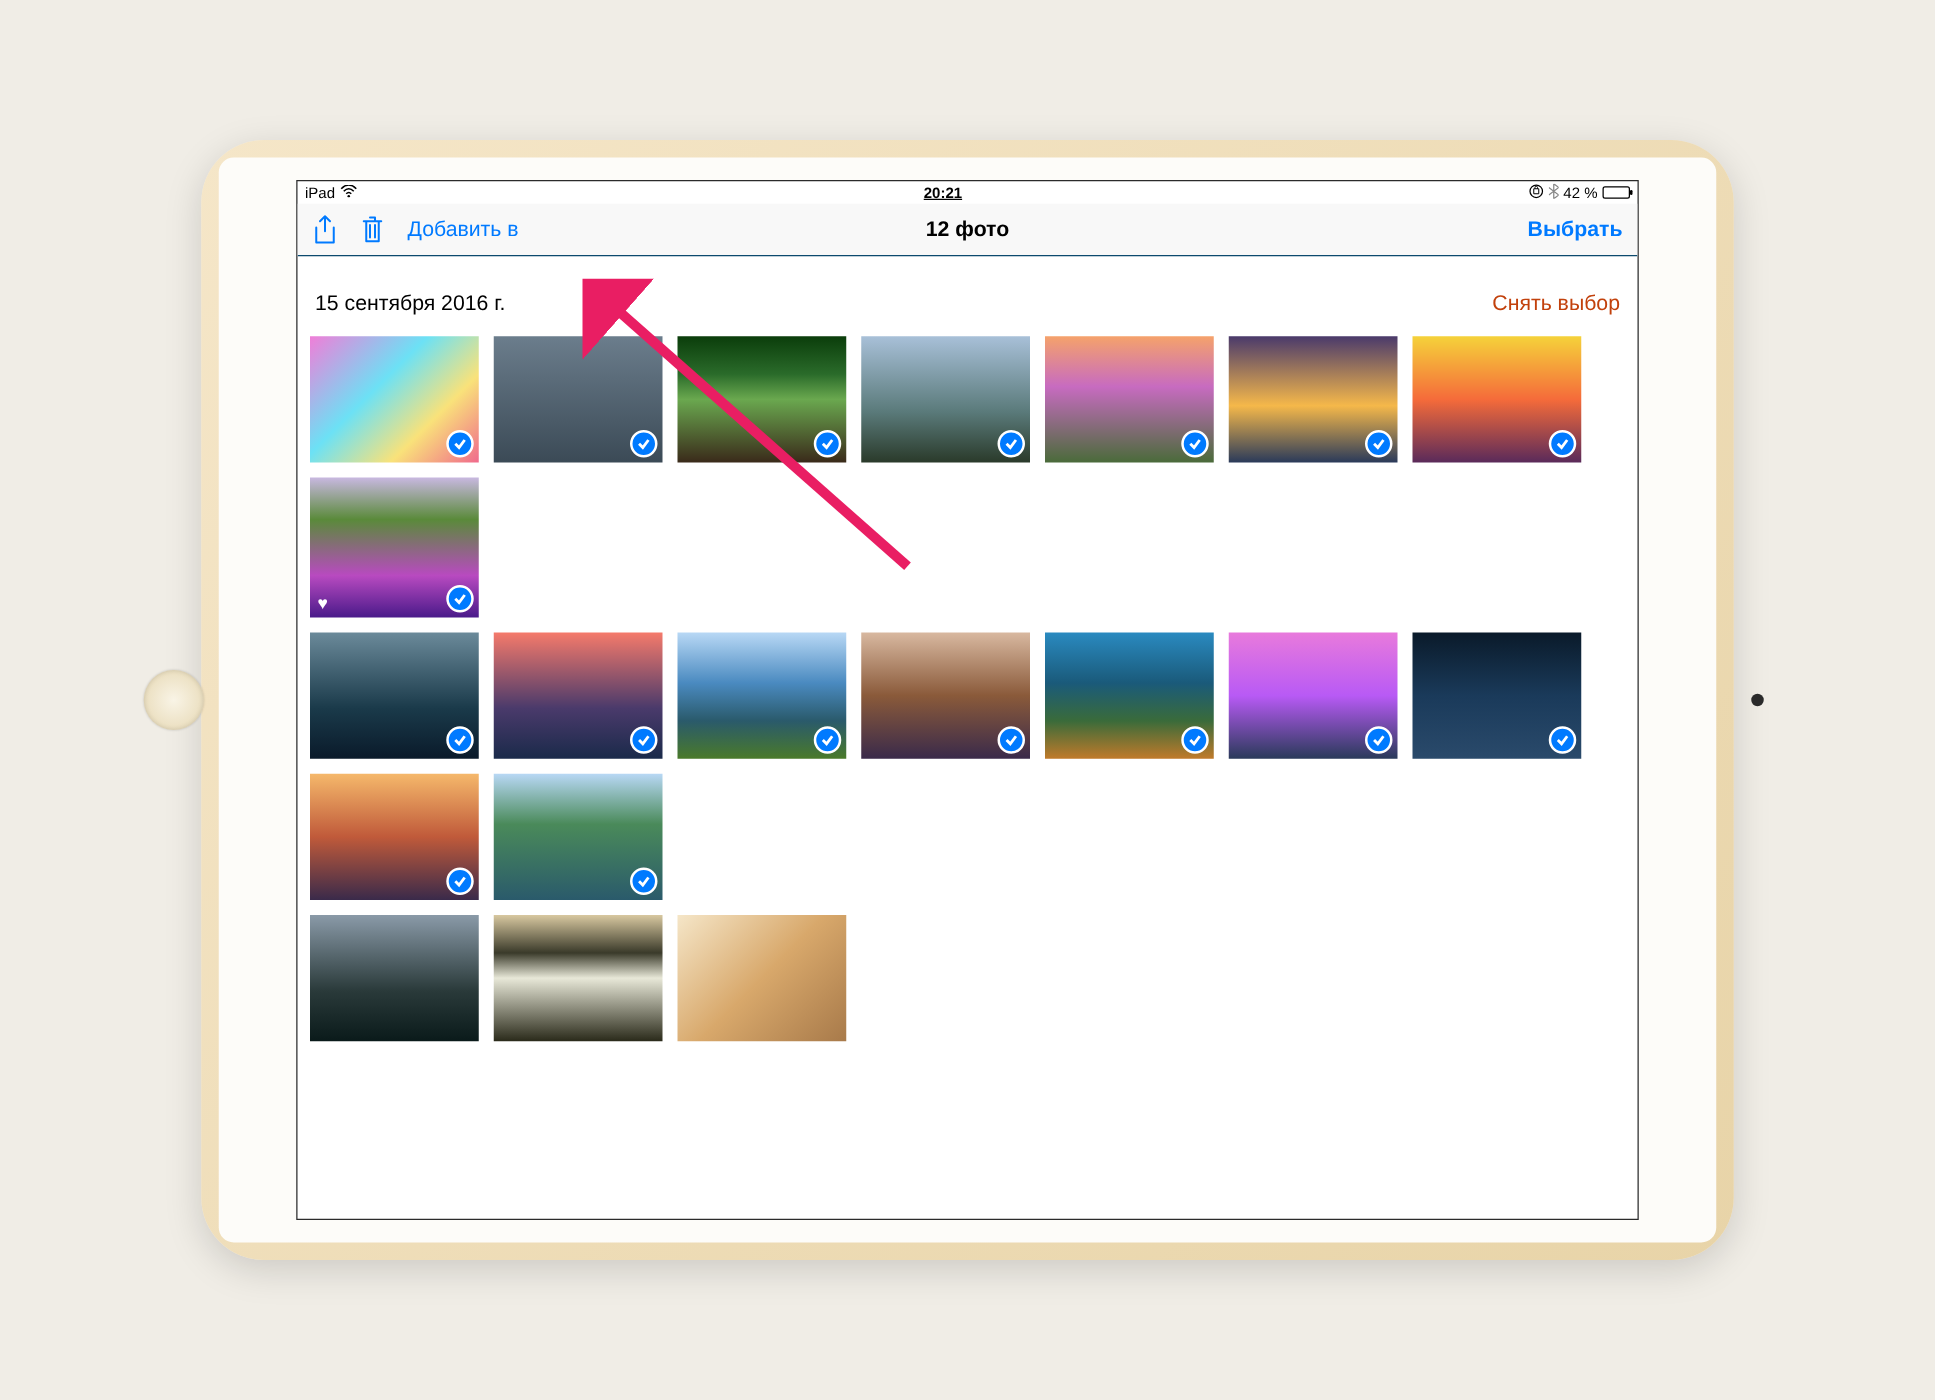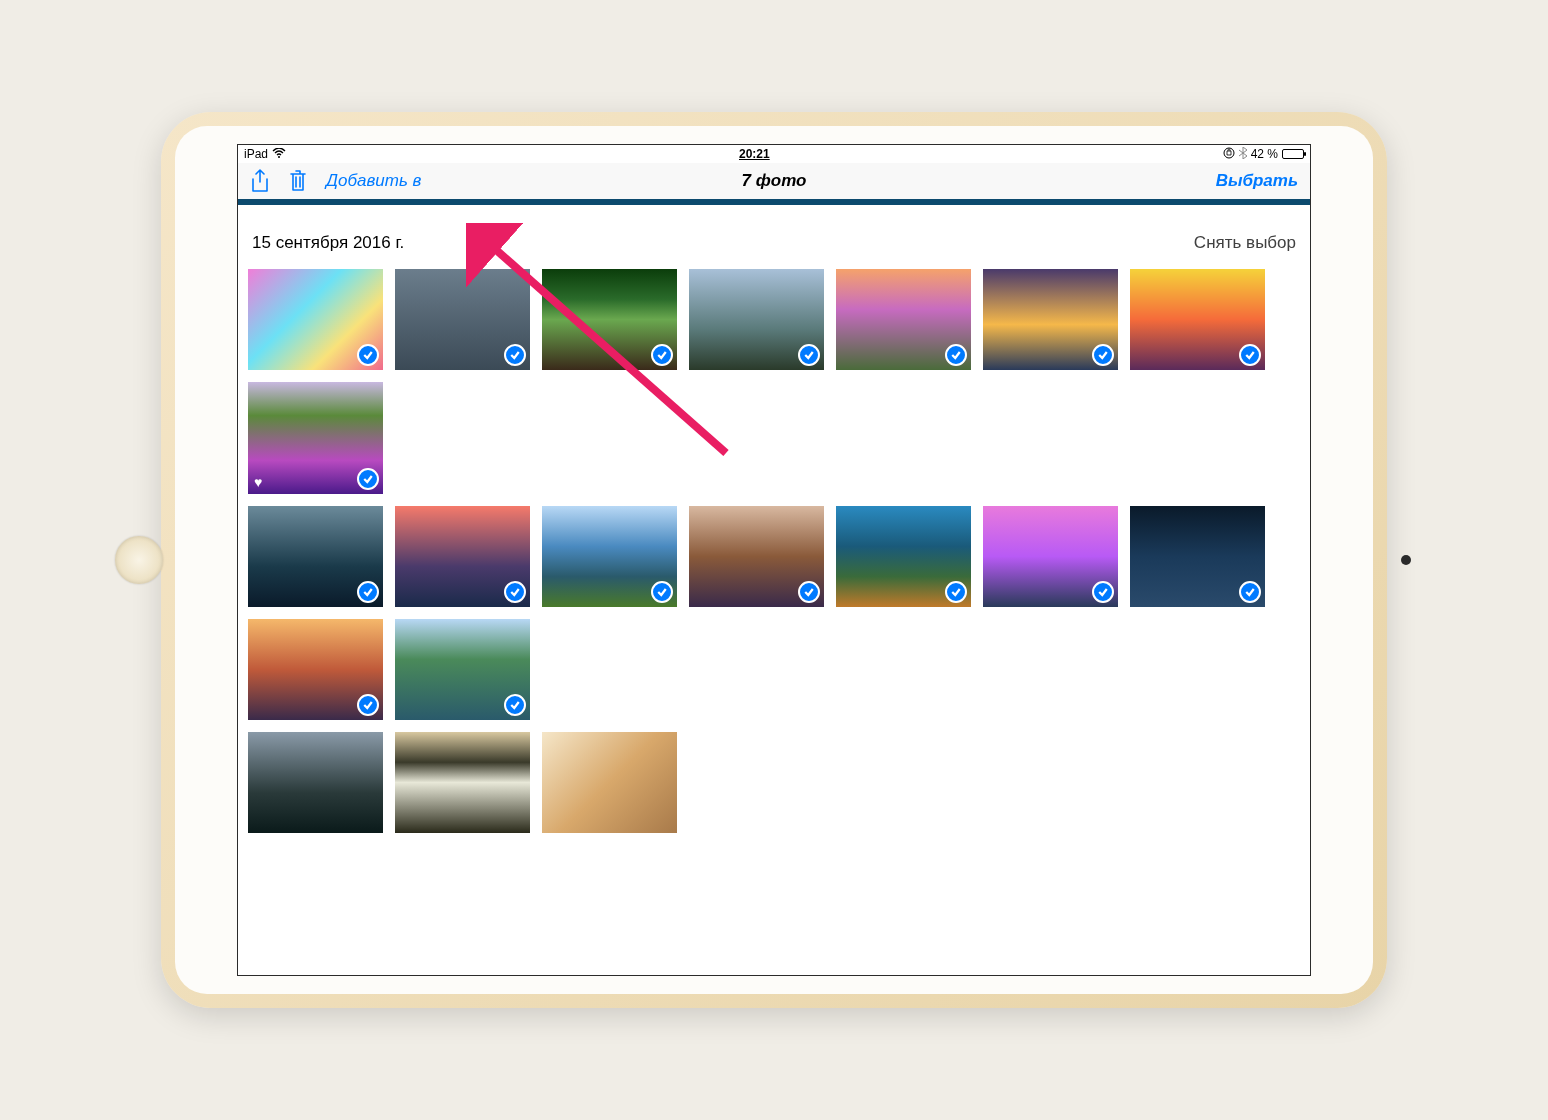--- a/index.html
+++ b/index.html
@@ -18,21 +18,21 @@
     background: linear-gradient(135deg, #f5e6c8, #e8d4a8);
     border-radius: 50px;
     padding: 14px;
     position: relative;
     box-shadow: 0 8px 30px rgba(0,0,0,0.15);
   }
   .device-inner {
     width: 100%;
     height: 100%;
     background: #fdfcf9;
-    border-radius: 32px;
+    border-radius: 12px;
     padding: 18px 62px 18px 62px;
     position: relative;
   }
   .home-button {
     position: absolute;
     left: -46px;
     top: 50%;
     transform: translateY(-50%);
     width: 48px; height: 48px;
     border-radius: 50%;
@@ -70,42 +70,41 @@
   .status-center { font-weight:600;text-decoration:underline; }
   .battery {
     width: 22px; height: 10px; border:1px solid #000; border-radius:2px; position:relative;
   }
   .battery::after{content:"";position:absolute;right:-3px;top:2px;width:2px;height:4px;background:#000;border-radius:1px;}
   .battery-fill{height:100%;width:48%;background:#000;}
   
   .nav-bar {
     height: 42px;
     background: #f8f8f8;
-    border-bottom: 6px solid #0c4a6e;
+    border-bottom: 1px solid #0c4a6e;
     display:flex;
     align-items:center;
     padding: 0 12px;
     position:relative;
-    font-style:italic;
   }
   .nav-left { display:flex; align-items:center; gap:18px;}
   .nav-title { position:absolute; left:0;right:0;text-align:center;font-weight:600;font-size:17px;color:#000;pointer-events:none;}
   .nav-right { margin-left:auto; }
   .link { color:#007aff; font-size:17px; cursor:pointer; }
   .link.bold { font-weight:600; }
   .icon-btn { color:#007aff; cursor:pointer; display:flex;align-items:center;}
   
   .content { padding: 0 0 0 0; height: calc(100% - 60px); overflow:hidden;}
   .section-header {
     display:flex; justify-content:space-between; align-items:center;
     padding: 28px 14px 10px 14px;
     font-size:17px;
   }
   .section-title { color:#000000; }
-  .section-action { color:#404040; cursor:pointer;}
+  .section-action { color:#c2410c; cursor:pointer;}
   .grid {
     display:flex; flex-wrap:wrap; gap:12px; padding: 6px 10px;
   }
   .thumb {
     width: 135px; height: 101px; position:relative; cursor:pointer;
     background-size:cover; background-position:center;
   }
   .thumb.tall { height: 112px; }
   .check {
     position:absolute; right:4px; bottom:4px; width:22px;height:22px;border-radius:50%;
@@ -169,21 +168,21 @@
                 <path d="M10 1 V13 M6 5 L10 1 L14 5 M3 10 V22 H17 V10" stroke="#007aff" stroke-width="1.6" fill="none" stroke-linecap="round" stroke-linejoin="round"></path>
               </svg>
           </span>
           <span class="icon-btn">
             <svg width="20" height="24" viewBox="0 0 20 24">
                 <path d="M3 5 H17 M5 5 V21 H15 V5 M8 2 H12 V5 M8 8 V18 M12 8 V18" stroke="#007aff" stroke-width="1.6" fill="none" stroke-linecap="round" stroke-linejoin="round"></path>
               </svg>
           </span>
           <span class="link">Добавить в</span>
         </div>
-        <div class="nav-title">7 фото</div>
+        <div class="nav-title">12 фото</div>
         <div class="nav-right">
           <span class="link bold">Выбрать</span>
         </div>
       </div>
 
       <div class="content" id="content">
           <div class="section-header">
             <span class="section-title">15 сентября 2016 г.</span>
             <span class="section-action">Снять выбор</span>
           </div>

